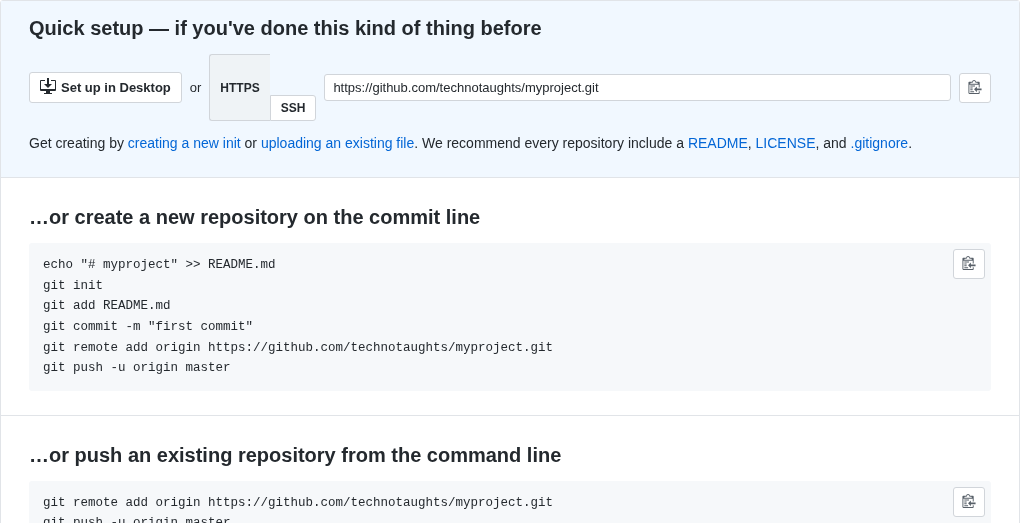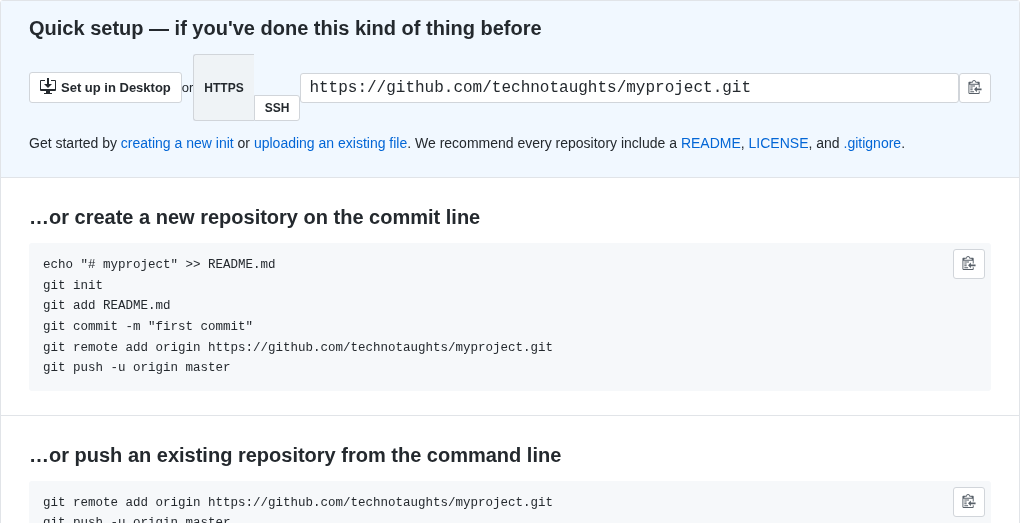--- a/index.html
+++ b/index.html
@@ -1,29 +1,29 @@
 <!DOCTYPE html>
 <html><head>
 <meta charset="utf-8">
 <style>
 * { box-sizing: border-box; margin: 0; padding: 0; }
 body { font-family: -apple-system, BlinkMacSystemFont, "Segoe UI", Helvetica, Arial, sans-serif; font-size: 14px; color: #24292e; background: #fff; width:1020px; }
 .box { border: 1px solid #e1e4e8; border-radius: 3px; margin: 0; }
 .quick-setup { background: #f1f8ff; padding: 16px 28px 26px 28px; border-bottom: 1px solid #e1e4e8; }
 .quick-setup h3 { font-size: 20px; font-weight: 600; margin-bottom: 14px; }
-.setup-row { display: flex; align-items: center; margin-bottom: 14px; }
+.setup-row { display: flex; align-items: center; gap: 8px; margin-bottom: 14px; }
 .btn { display:inline-flex; align-items:center; gap:5px; background:#fff; border:1px solid #d1d5da; border-radius:3px; padding:5px 10px; font-size:13px; font-weight:600; cursor:pointer; color:#24292e; }
 .btn svg { fill:#24292e; }
 .or-text { font-size: 13px; color:#24292e; }
 .btngroup { display:flex; }
 .btngroup .tbtn { background:#fff; border:1px solid #d1d5da; padding:5px 10px; font-size:12px; font-weight:600; cursor:pointer; color:#24292e; }
 .btngroup .tbtn:first-child { border-radius:3px 0 0 3px; border-right:0; }
 .btngroup .tbtn:last-child { border-radius:0 3px 3px 0;margin-top:41px; }
 .btngroup .tbtn.selected { background:#eff3f6; }
-.url-input { flex:1; background:#fff; border:1px solid #d1d5da; border-radius:3px; padding:5px 8px; font-family: Liberation Mono, monospace; font-size:16px; color:#24292e; }
+.url-input { flex:1; background:#fff; border:1px solid #d1d5da; border-radius:3px; padding:5px 8px; font-family: Liberation Sans, sans-serif; font-size:13px; color:#24292e; }
 .copy-btn { background:#fff; border:1px solid #d1d5da; border-radius:3px; padding:5px 8px; cursor:pointer; display:inline-flex; align-items:center; }
 .copy-btn svg { fill:#586069; }
 .hint { font-size:14px; color:#24292e; }
 .hint a { color:#0366d6; text-decoration:none; cursor:pointer; }
 .section { padding: 28px 28px 24px 28px; border-bottom:1px solid #e1e4e8; }
 .section:last-child { border-bottom: none; }
 .section h3 { font-size:20px; font-weight:600; margin-bottom: 14px; }
 .code-area { position:relative; background:#f6f8fa; border-radius:3px; padding:12px 14px; }
 .code-area pre { font-family: SFMono-Regular, Consolas, "Liberation Mono", Menlo, monospace; font-size:12.5px; line-height:1.65; white-space:pre; color:#24292e; }
 .code-area .copy-float { position:absolute; top:6px; right:6px; }
@@ -52,21 +52,21 @@
       <input class="url-input" readonly="" value="https://github.com/technotaughts/myproject.git" style="">
       <button class="copy-btn">
         <span>
           <svg width="14" height="15" viewBox="0 0 14 16">
               <path d="M2 13h4v1H2v-1zm5-6H2v1h5V7zm2 3V8l-3 3 3 3v-2h5v-2H9zM4.5 9H2v1h2.5V9zM2 12h2.5v-1H2v1zm9 1h1v2c-.02.28-.11.52-.3.7-.19.18-.42.28-.7.3H1c-.55 0-1-.45-1-1V4c0-.55.45-1 1-1h3c0-1.11.89-2 2-2 1.11 0 2 .89 2 2h3c.55 0 1 .45 1 1v5h-1V6H1v9h10v-2zM2 5h8c0-.55-.45-1-1-1H8c-.55 0-1-.45-1-1s-.45-1-1-1-1 .45-1 1-.45 1-1 1H3c-.55 0-1 .45-1 1z"></path>
             </svg>
         </span>
       </button>
     </div>
     <p class="hint">
-      <span>Get started by </span><a>creating a new init</a><span> or </span><a>uploading an existing file</a><span>. We recommend every repository include a </span><a>README</a><span>, </span><a>LICENSE</a><span>, and </span><a>.gitignore</a><span>.</span>
+      <span>Get creating by </span><a>creating a new init</a><span> or </span><a>uploading an existing file</a><span>. We recommend every repository include a </span><a>README</a><span>, </span><a>LICENSE</a><span>, and </span><a>.gitignore</a><span>.</span>
     </p>
   </div>
 
   <div class="section">
     <h3>…or create a new repository on the commit line</h3>
     <div class="code-area">
       <button class="copy-btn copy-float">
         <span>
           <svg width="14" height="15" viewBox="0 0 14 16">
               <path d="M2 13h4v1H2v-1zm5-6H2v1h5V7zm2 3V8l-3 3 3 3v-2h5v-2H9zM4.5 9H2v1h2.5V9zM2 12h2.5v-1H2v1zm9 1h1v2c-.02.28-.11.52-.3.7-.19.18-.42.28-.7.3H1c-.55 0-1-.45-1-1V4c0-.55.45-1 1-1h3c0-1.11.89-2 2-2 1.11 0 2 .89 2 2h3c.55 0 1 .45 1 1v5h-1V6H1v9h10v-2zM2 5h8c0-.55-.45-1-1-1H8c-.55 0-1-.45-1-1s-.45-1-1-1-1 .45-1 1-.45 1-1 1H3c-.55 0-1 .45-1 1z"></path>

